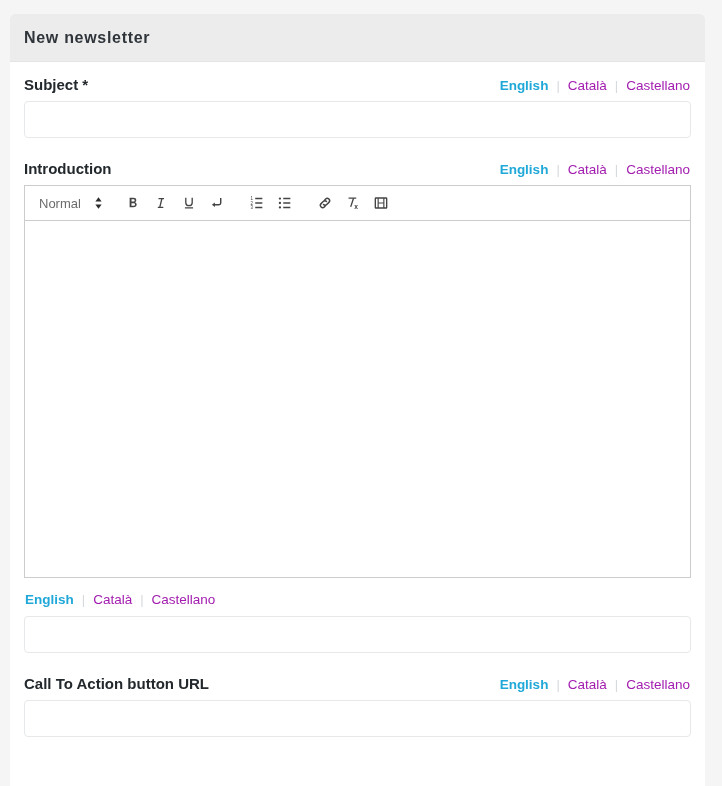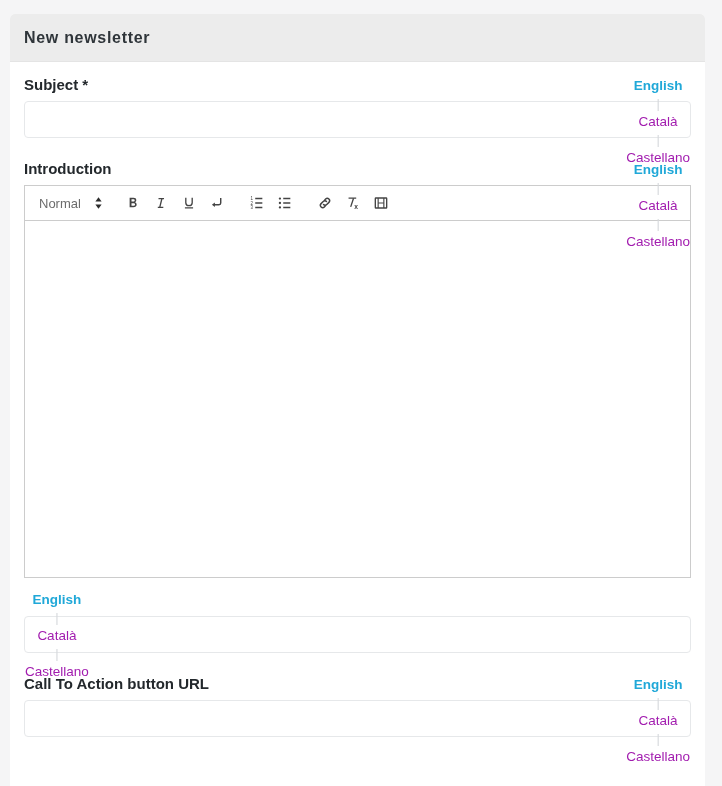--- a/index.html
+++ b/index.html
@@ -74,21 +74,20 @@
     white-space: nowrap;
   }
 
   
   .lang-switch {
     display: flex;
     align-items: center;
     font-size: 13.5px;
     line-height: 18px;
     white-space: nowrap;
-    flex-direction: column;
   }
   .lang-item {
     color: #a21caf;
     text-decoration: none;
     cursor: pointer;
     padding: 0 1px;
   }
   .lang-item.active {
     color: #20a8d8;
     font-weight: bold;

